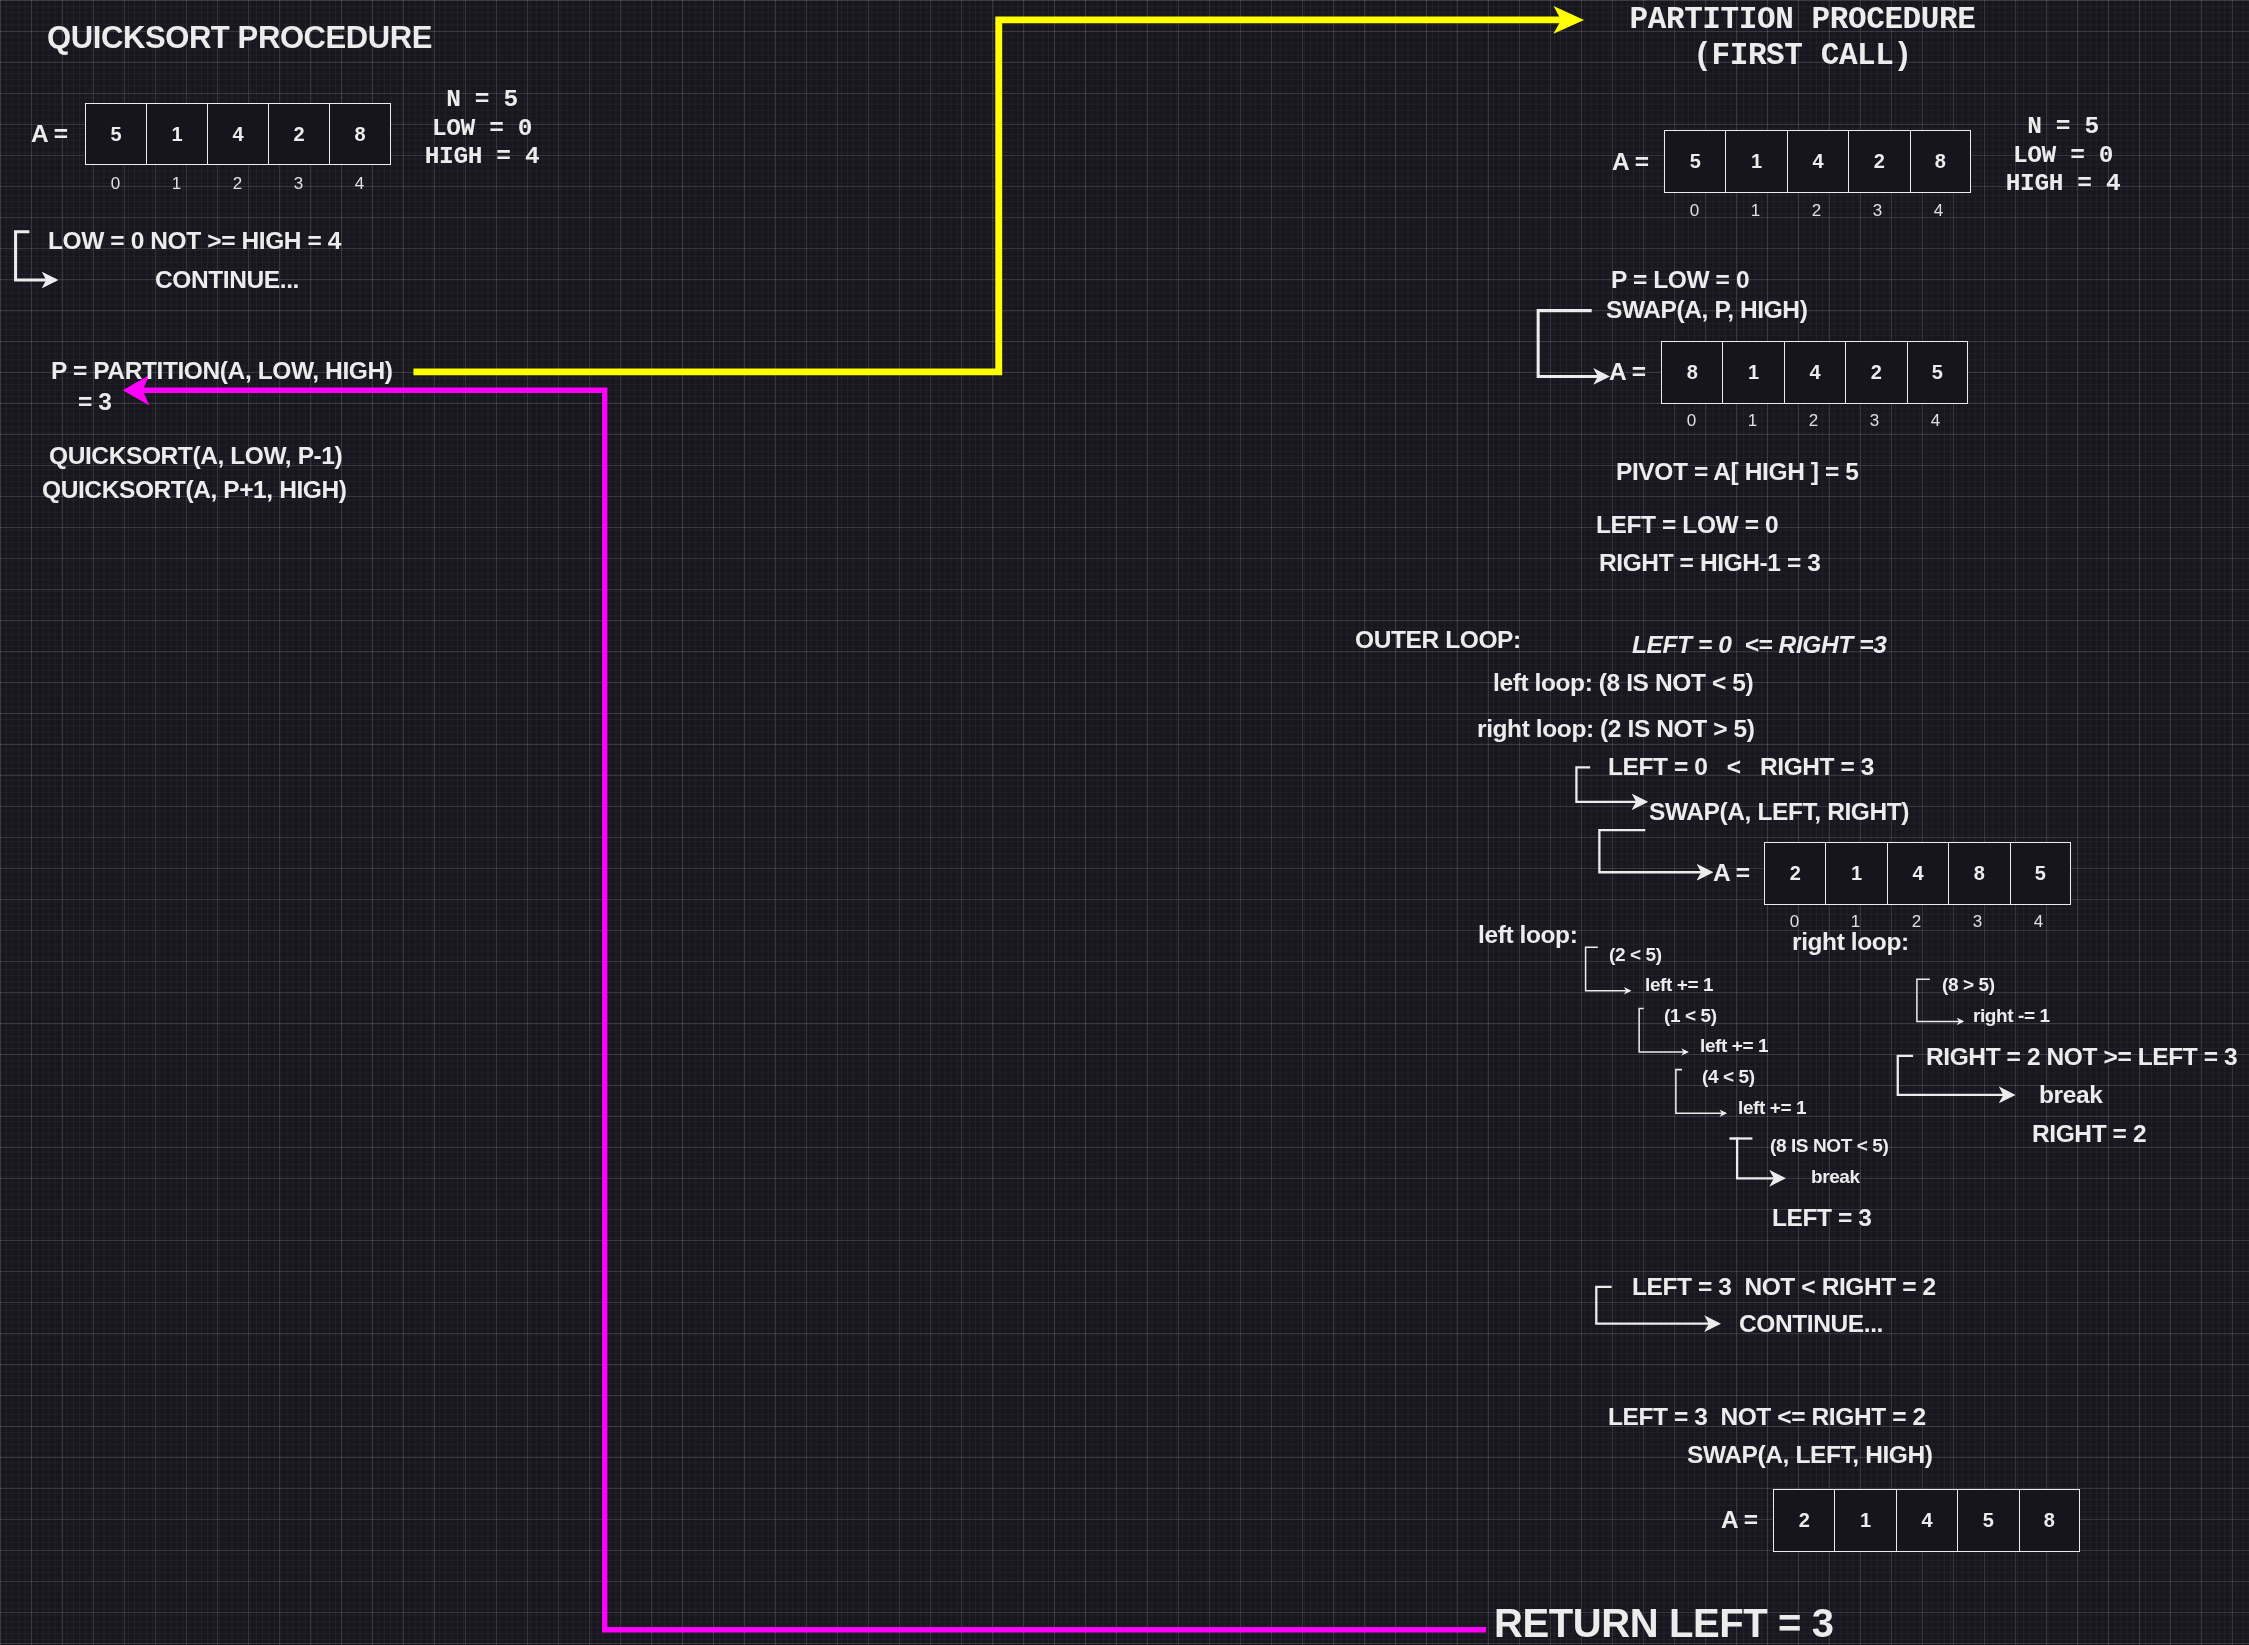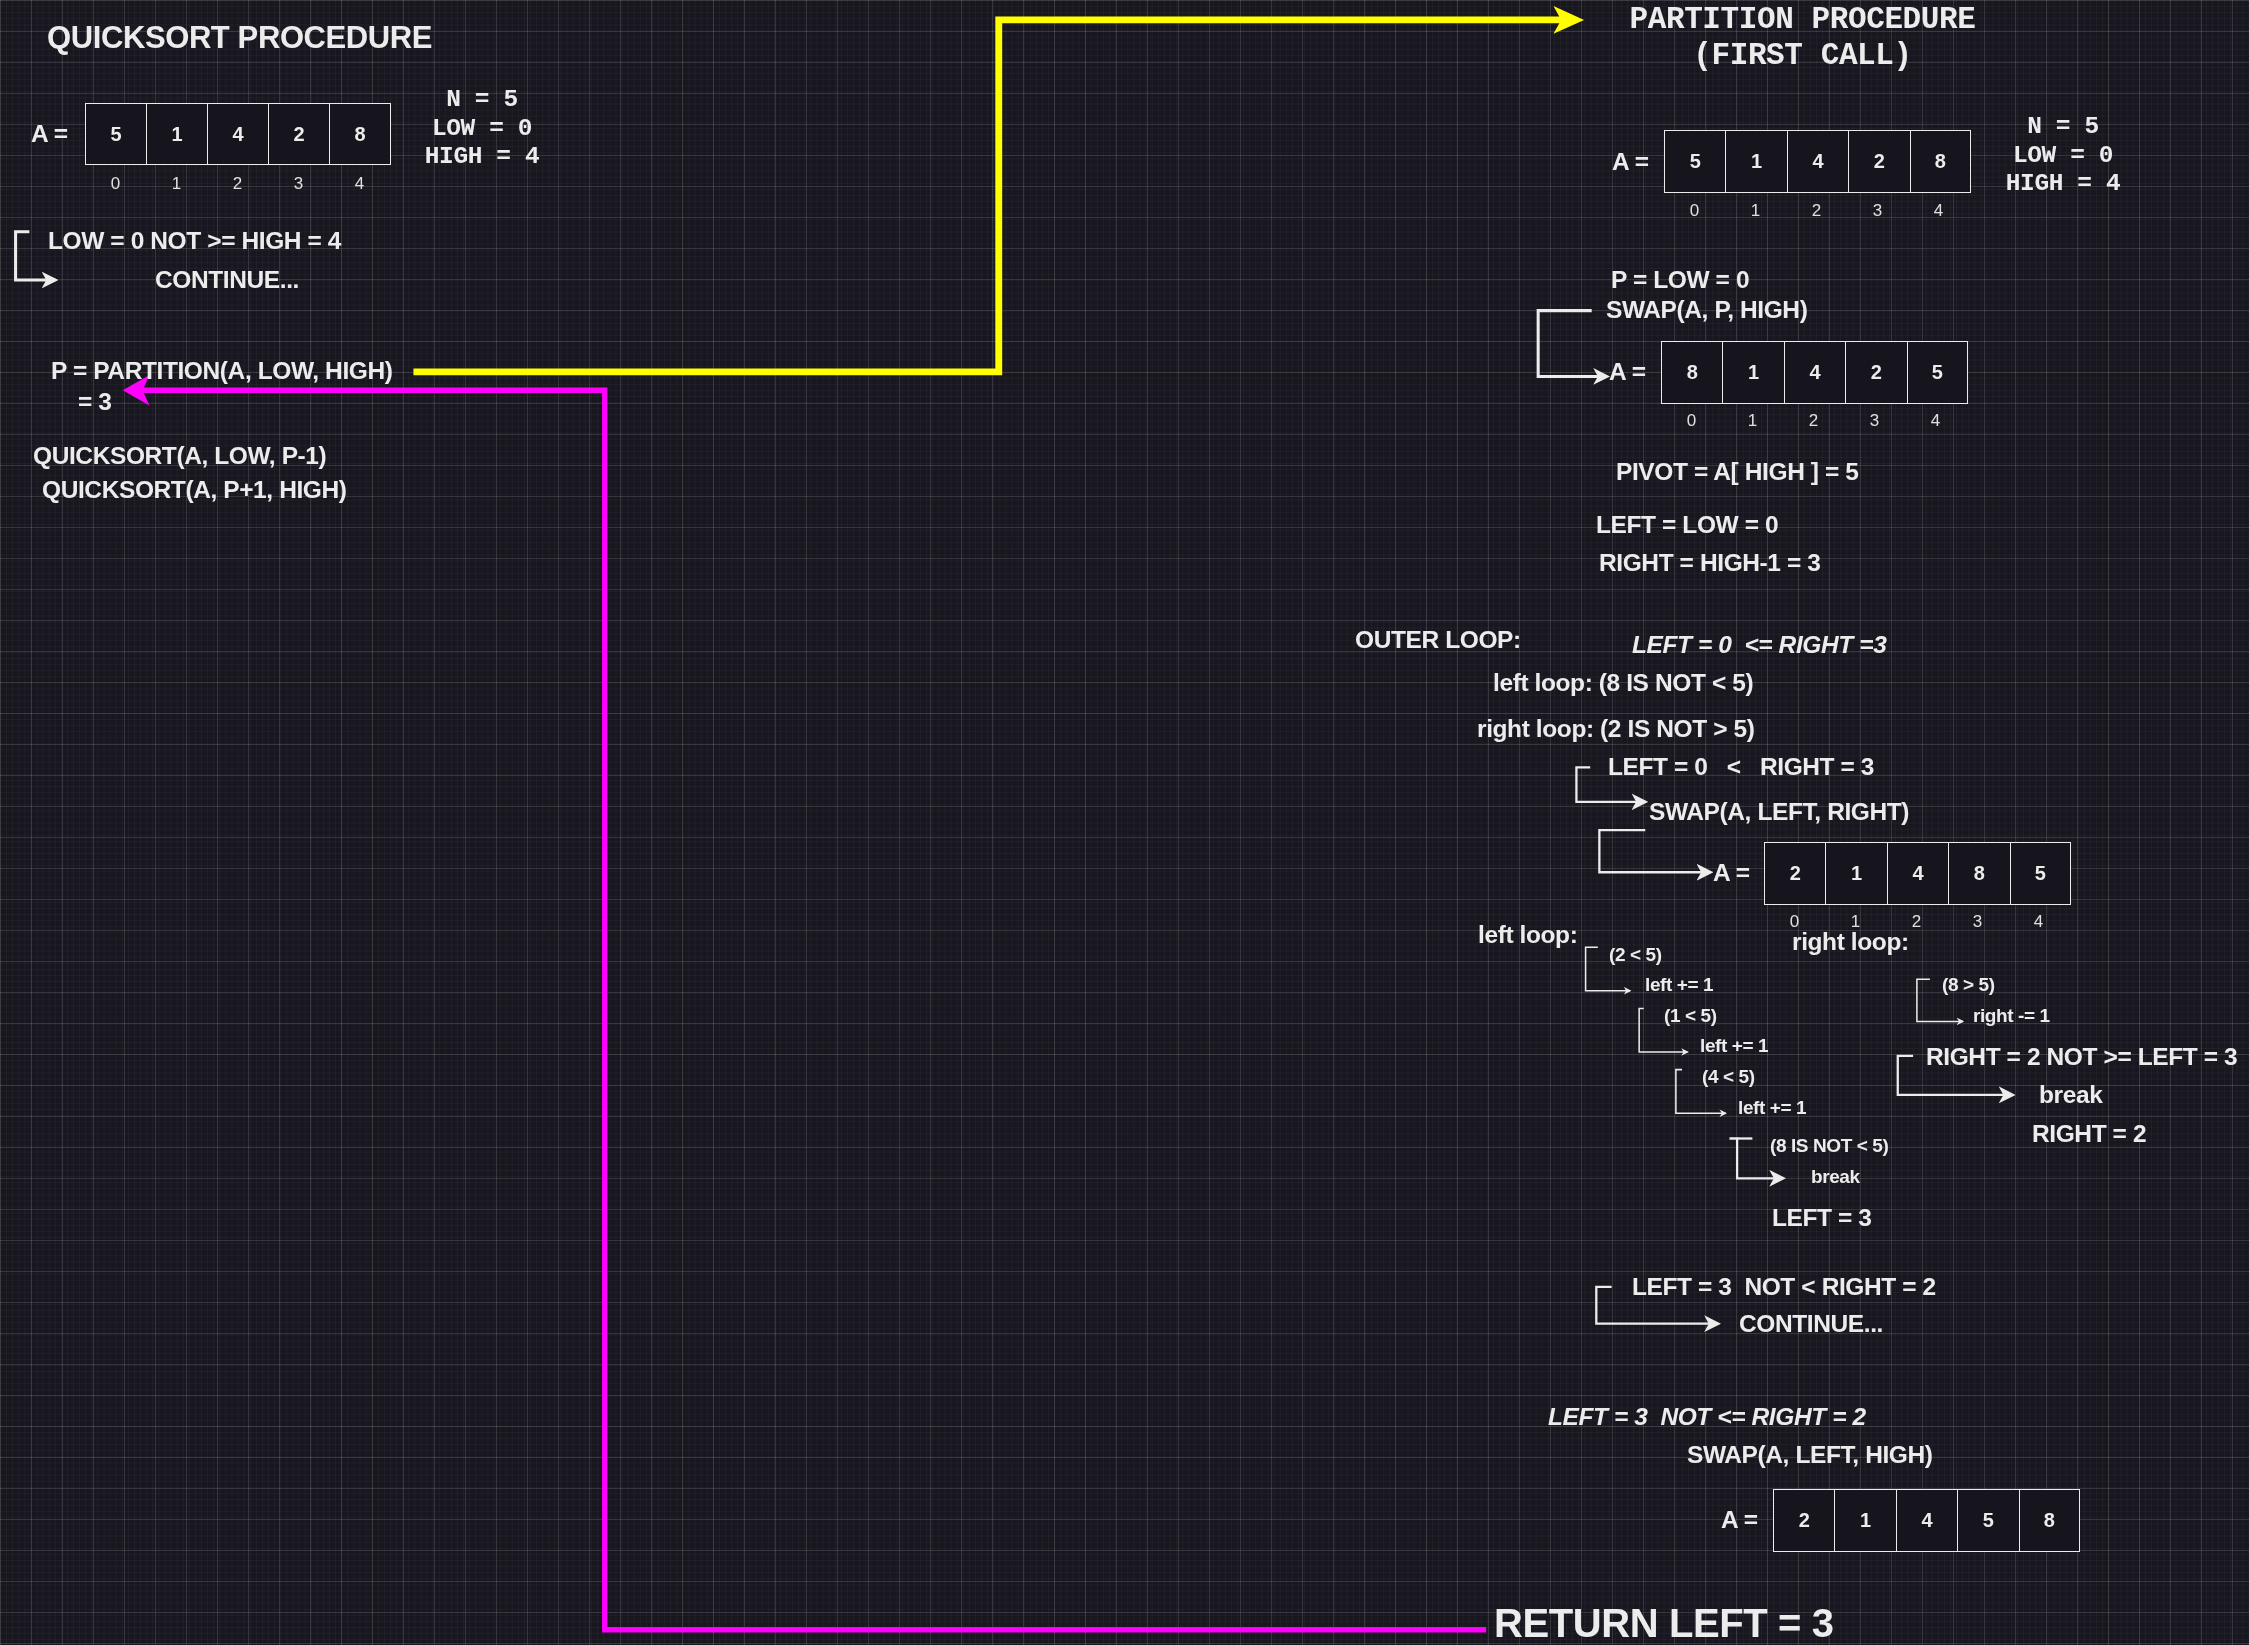--- a/index.html
+++ b/index.html
@@ -111,21 +111,21 @@
 <div class="t lbl center" style="left:413px;top:86px;width:138px;">N = 5</div>
 <div class="t lbl center" style="left:413px;top:115px;width:138px;">LOW = 0</div>
 <div class="t lbl center" style="left:413px;top:143px;width:138px;">HIGH = 4</div>
 
 <div class="t lbl" style="left:48px;top:227px;">LOW = 0 NOT &gt;= HIGH = 4</div>
 <div class="t lbl" style="left:155px;top:266px;">CONTINUE...</div>
 
 <div class="t lbl" style="left:51px;top:357px;">P = PARTITION(A, LOW, HIGH)</div>
 <div class="t lbl" style="left:78px;top:388px;">= 3</div>
 
-<div class="t lbl" style="left:33px;top:442px;">QUICKSORT(A, LOW, P-1)</div>
+<div class="t lbl" style="left:49px;top:442px;">QUICKSORT(A, LOW, P-1)</div>
 <div class="t lbl" style="left:42px;top:476px;">QUICKSORT(A, P+1, HIGH)</div>
 
 <div class="t title center" style="left:1573px;top:1.5px;width:459px;">PARTITION PROCEDURE</div>
 <div class="t title center" style="left:1573px;top:38px;width:459px;">(FIRST CALL)</div>
 
 <div class="t lbl" style="left:1612px;top:148px;">A =</div>
 <div class="arr" style="left:1664px;top:130px;width:305px;height:61px;">
   <div class="cell" style="width:61px">5</div>
   <div class="cell" style="width:61px">1</div>
   <div class="cell" style="width:61px">4</div>
@@ -204,21 +204,21 @@
 <div class="t lbl" style="left:1792px;top:928px;">right loop:</div>
 <div class="t small" style="left:1942px;top:974px;">(8 &gt; 5)</div>
 <div class="t small" style="left:1973px;top:1005px;">right -= 1</div>
 <div class="t lbl" style="left:1926px;top:1043px;">RIGHT = 2 NOT &gt;= LEFT = 3</div>
 <div class="t lbl" style="left:2039px;top:1081px;">break</div>
 <div class="t lbl" style="left:2032px;top:1120px;">RIGHT = 2</div>
 
 <div class="t lbl" style="left:1632px;top:1273px;">LEFT = 3  NOT &lt; RIGHT = 2</div>
 <div class="t lbl" style="left:1739px;top:1310px;">CONTINUE...</div>
 
-<div class="t lbl" style="left:1548px;top:1403px;font-style:italic;">LEFT = 3  NOT &lt;= RIGHT = 2</div>
+<div class="t lbl" style="left:1608px;top:1403px;">LEFT = 3  NOT &lt;= RIGHT = 2</div>
 <div class="t lbl" style="left:1687px;top:1441px;">SWAP(A, LEFT, HIGH)</div>
 
 <div class="t lbl" style="left:1721px;top:1506px;">A =</div>
 <div class="arr" style="left:1773px;top:1489px;width:305px;height:61px;">
   <div class="cell" style="width:61px">2</div>
   <div class="cell" style="width:61px">1</div>
   <div class="cell" style="width:61px">4</div>
   <div class="cell" style="width:61px">5</div>
   <div class="cell" style="width:60px">8</div>
 </div>

